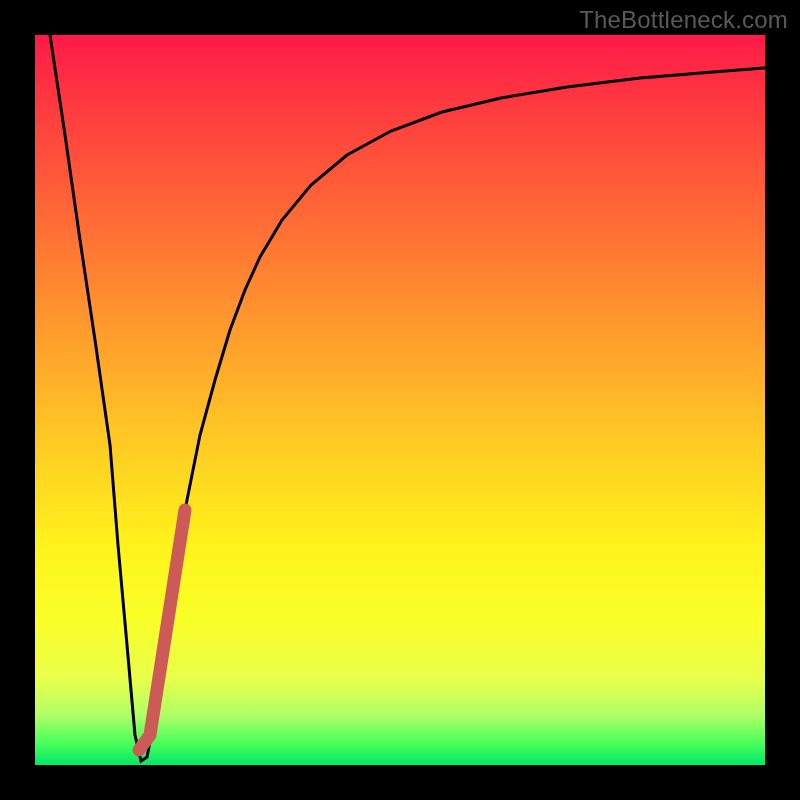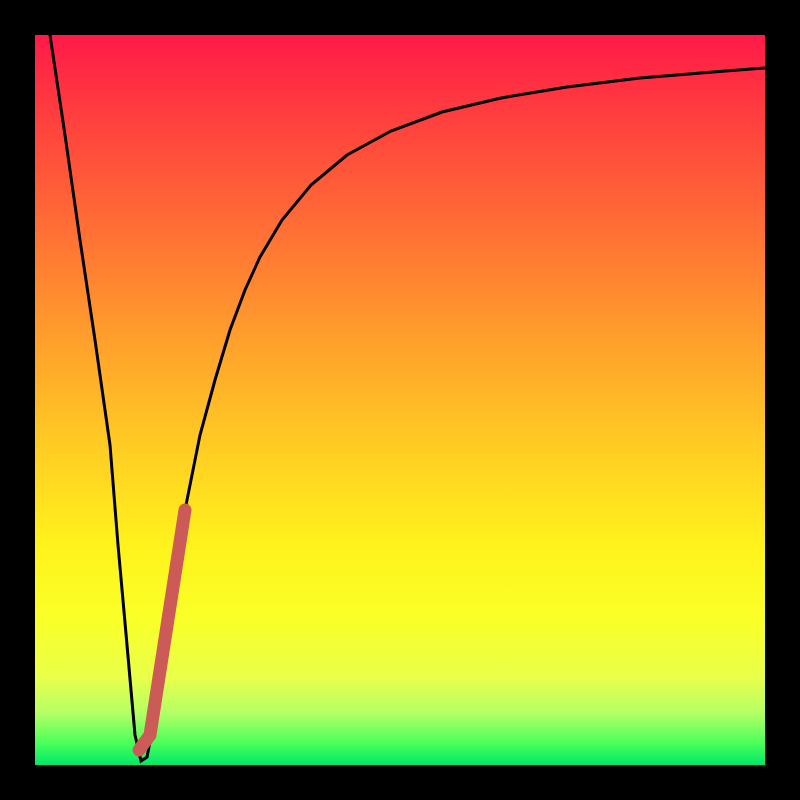--- a/index.html
+++ b/index.html
@@ -58,20 +58,21 @@
     font-size: 24px;
     font-weight: 500;
     color: #5a5a5a;
     letter-spacing: 0.2px;
   }
 </style>
 </head>
 <body>
 
 <div class="frame">
+  <div class="watermark">TheBottleneck.com</div>
 
   <div class="plot">
     <div class="gradient"></div>
 
     <svg class="curve" viewBox="0 0 730 730" preserveAspectRatio="none">
       <path fill="none" stroke="#000" stroke-width="3" stroke-linecap="round" d="M 15 0
                L 30 100
                L 45 205
                L 60 305
                L 75 410

